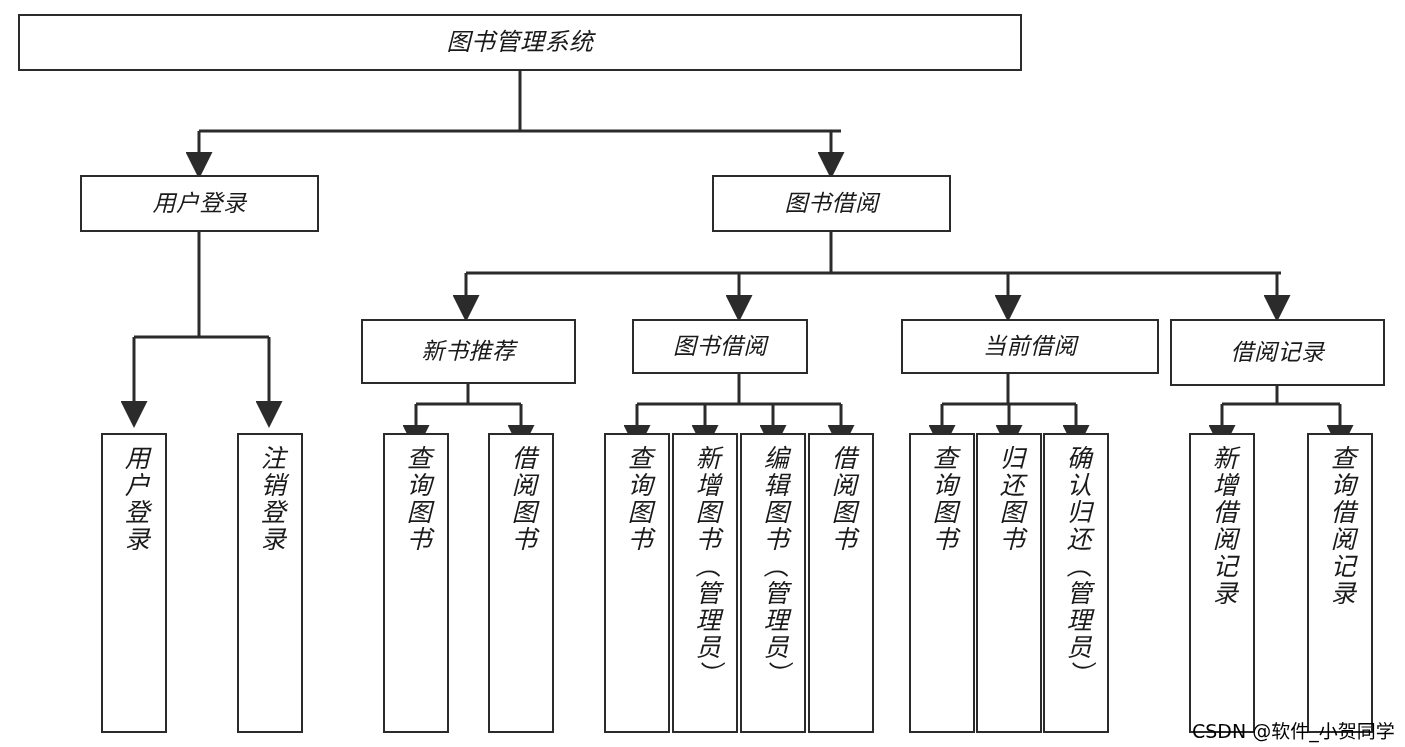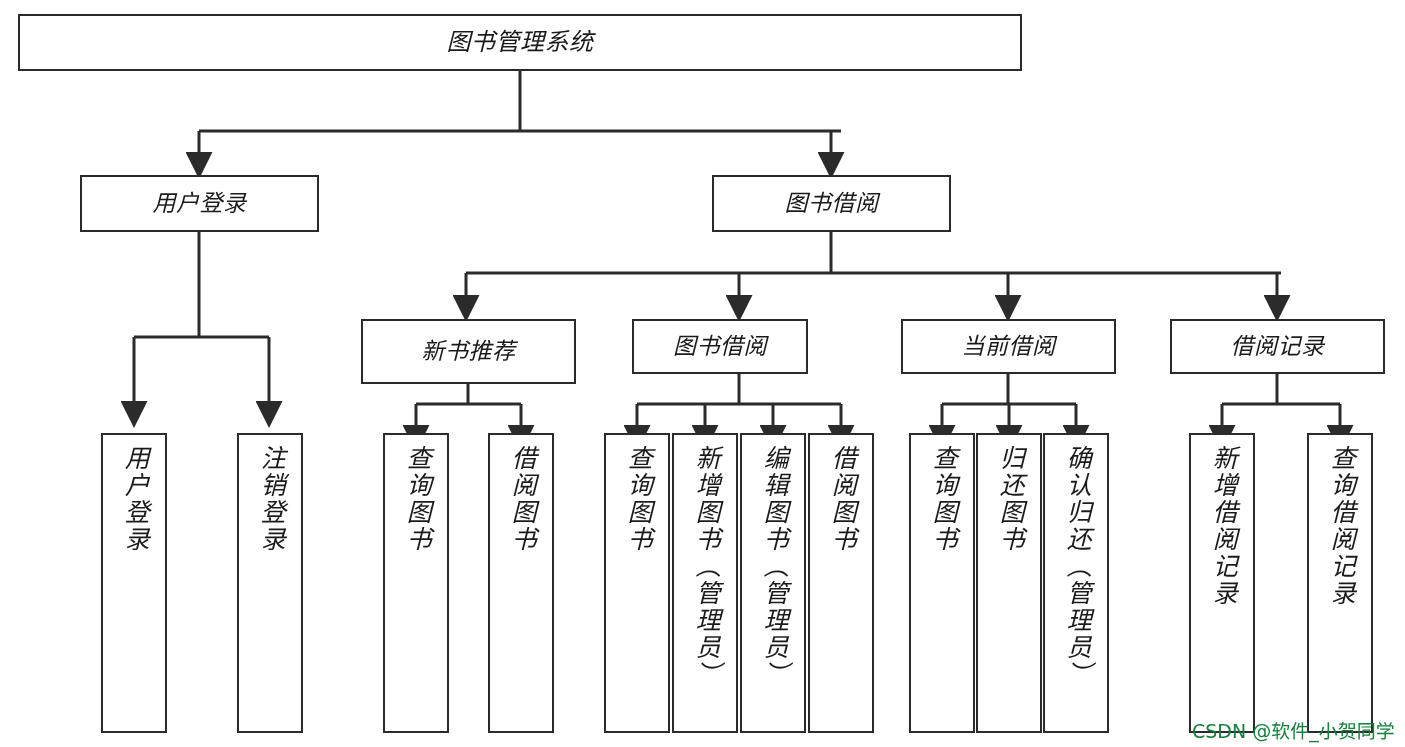--- a/index.html
+++ b/index.html
@@ -60,21 +60,21 @@
     font-size: 25px;
     writing-mode: vertical-rl;
     text-orientation: upright;
     line-height: 1.05;
     letter-spacing: 2px;
     max-height: 100%;
   }
   .watermark {
     position: absolute;
     font-size: 19px;
-    color: #15803d;
+    color: #000000;
     white-space: nowrap;
     z-index: 5;
     font-family: "DejaVu Sans", "Liberation Sans", sans-serif;
   }
 </style>
 </head>
 <body>
 
 <div id="canvas">
 
@@ -155,25 +155,25 @@
   </div>
 
   <div class="node h" style="left:361px; top:319px; width:215px; height:65px;">
     <span class="label">新书推荐</span>
   </div>
 
   <div class="node h" style="left:632px; top:319px; width:176px; height:55px;">
     <span class="label">图书借阅</span>
   </div>
 
-  <div class="node h" style="left:901px; top:319px; width:215px; height:55px;">
+  <div class="node h" style="left:901px; top:319px; width:258px; height:55px;">
     <span class="label">当前借阅</span>
   </div>
 
-  <div class="node h" style="left:1170px; top:319px; width:215px; height:55px;">
+  <div class="node h" style="left:1170px; top:319px; width:215px; height:67px;">
     <span class="label">借阅记录</span>
   </div>
 
   <div class="node v" style="left:101px; top:433px; width:66px; height:300px;">
     <span class="label">用户登录</span>
   </div>
 
   <div class="node v" style="left:237px; top:433px; width:66px; height:300px;">
     <span class="label">注销登录</span>
   </div>

